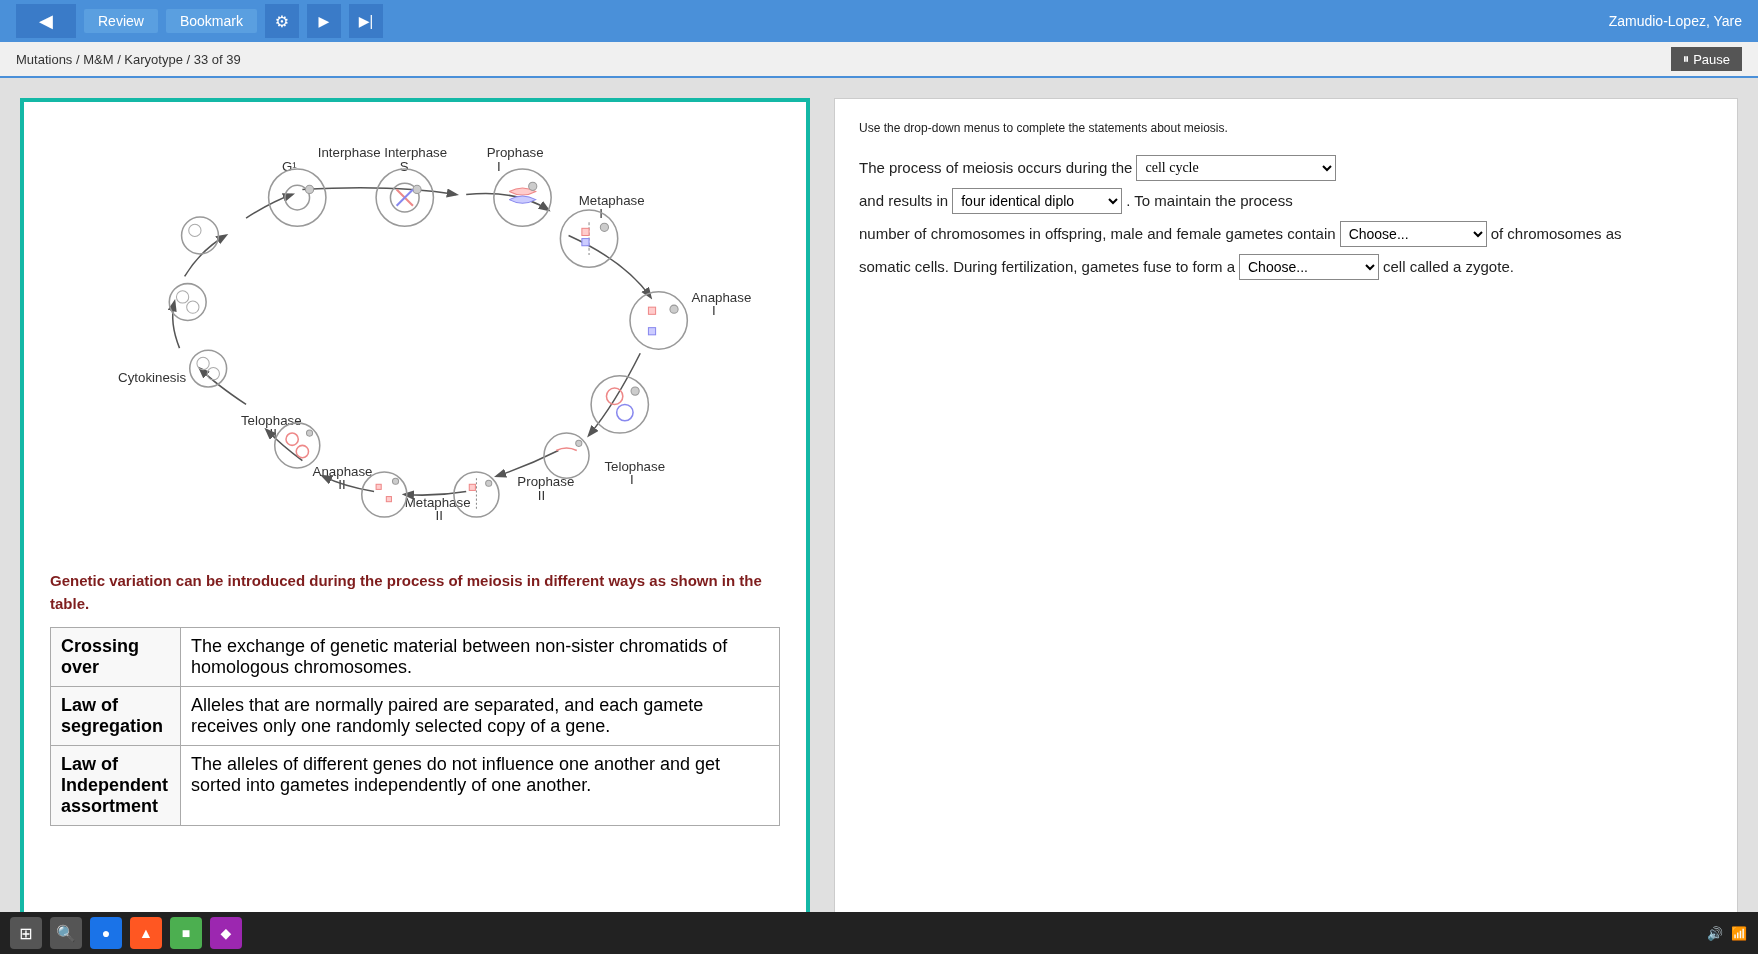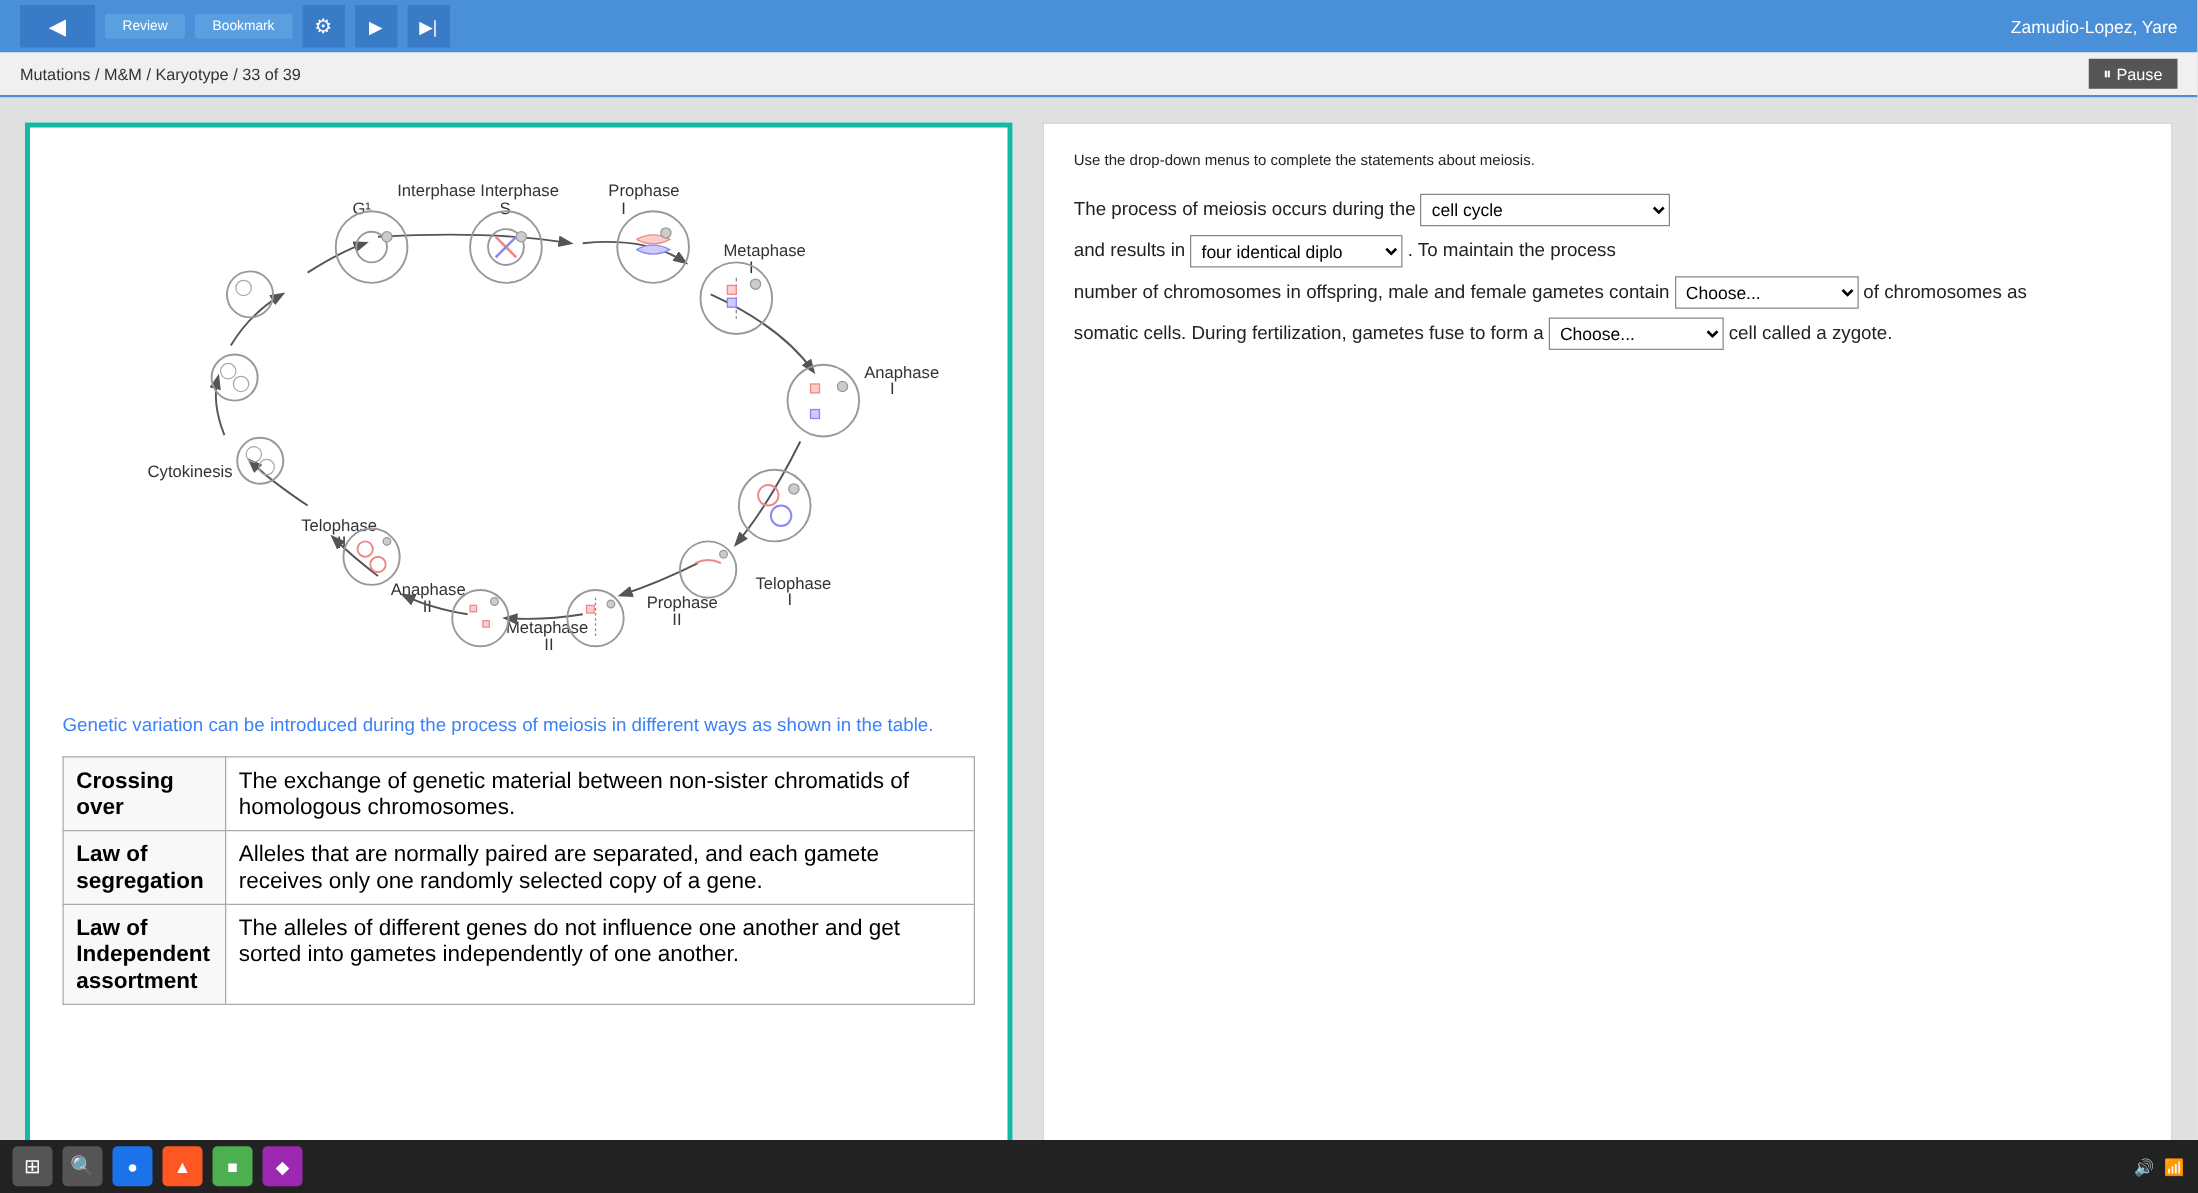--- a/index.html
+++ b/index.html
@@ -24,21 +24,21 @@
       display: flex;
       align-items: center;
       gap: 8px;
     }
     .top-bar-btn {
       background: #5a9fe0;
       border: none;
       color: white;
       padding: 4px 14px;
       cursor: pointer;
-      font-size: 11px;
+      font-size: 14px;
       border-radius: 2px;
     }
     .top-bar-right {
       color: white;
       font-size: 14px;
     }
 
     
     .breadcrumb-bar {
       background: #f0f0f0;
@@ -91,23 +91,24 @@
     }
 
     .diagram-svg {
       width: 100%;
       height: 100%;
     }
 
     
     .variation-text {
       font-size: 15px;
-      color: #3b82f6;
+      color: #7f1d1d;
       margin-bottom: 12px;
       line-height: 1.5;
+      font-weight: bold;
     }
 
     
     .variation-table {
       width: 100%;
       border-collapse: collapse;
       font-size: 18px;
     }
     .variation-table td {
       border: 1px solid #aaa;
@@ -150,20 +151,21 @@
       border: 1px solid #888;
       background: white;
       font-size: 14px;
       padding: 2px 4px;
       cursor: pointer;
       height: 26px;
     }
 
     .dropdown-select.wide {
       min-width: 200px;
+      font-family: Liberation Serif, serif;
     }
 
     .dropdown-select.medium {
       min-width: 170px;
     }
 
     .dropdown-select.narrow {
       min-width: 140px;
     }
 

